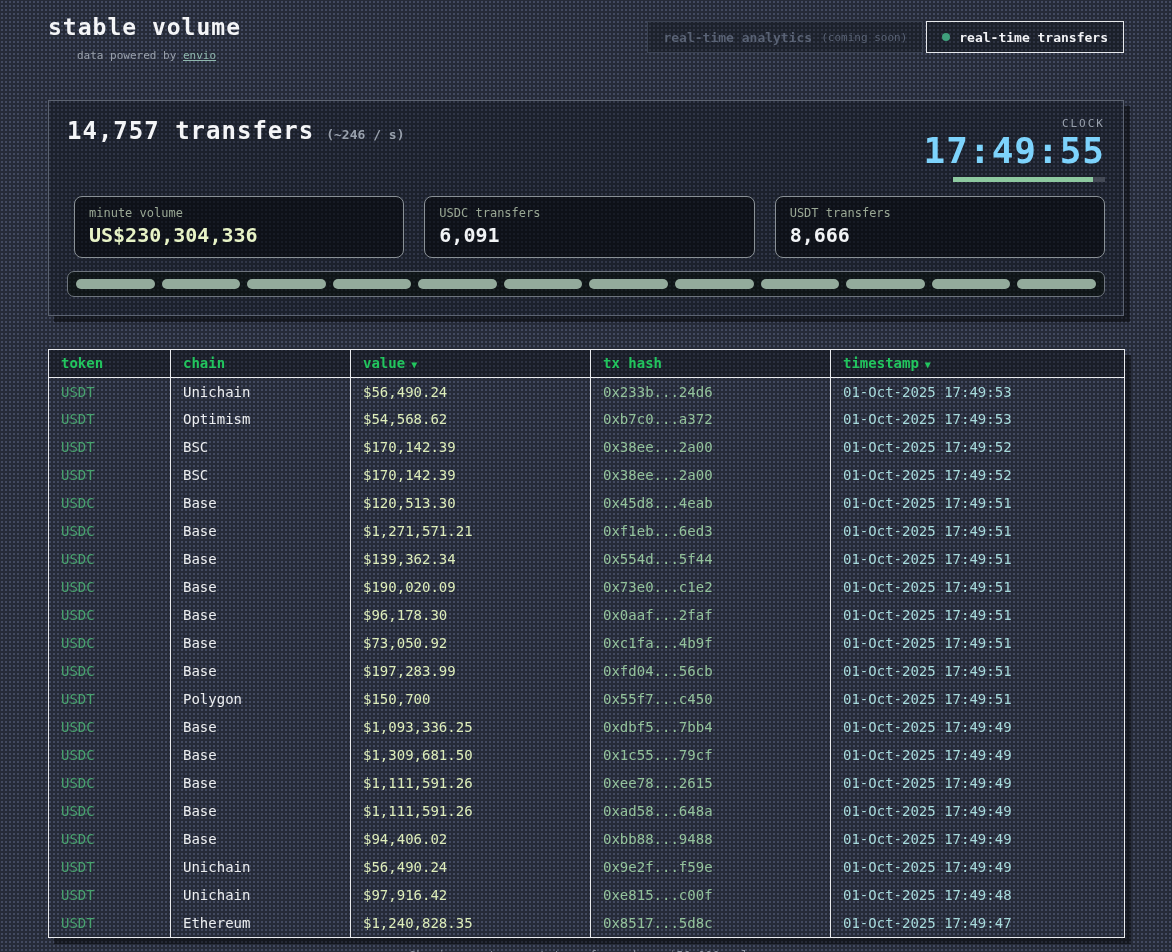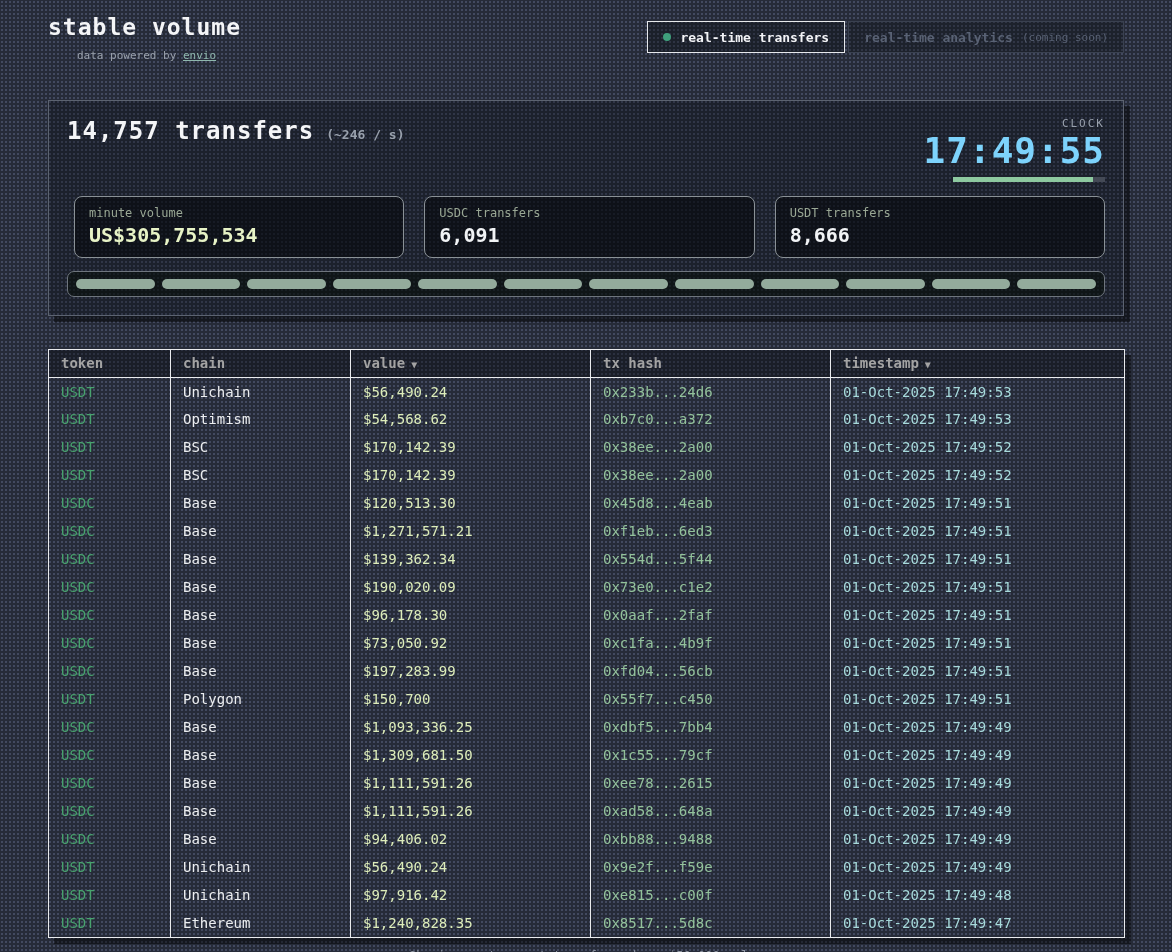--- a/index.html
+++ b/index.html
@@ -49,21 +49,21 @@
   .segments { border:1px solid #6e757d; border-radius:7px; background:rgba(6,12,7,0.55);
               padding:7px 8px; display:flex; gap:7px; }
   .segments .seg { flex:1; height:10px; border-radius:5px; background:#93ab9c; }
 
   
   table.tx { width:100%; border-collapse:collapse; border:1px solid #e9ebee;
              box-shadow:6px 6px 0 rgba(0,0,0,0.45); table-layout:fixed; }
   table.tx th, table.tx td { height:28px; padding:0 12px; font-size:14px; text-align:left;
              white-space:nowrap; overflow:hidden; border-left:1px solid #e9ebee; }
   table.tx th:first-child, table.tx td:first-child { border-left:none; }
-  table.tx thead th { font-weight:700; color:#a3a3a3; background:rgba(10,12,18,0.40);
+  table.tx thead th { font-weight:700; color:#22c55e; background:rgba(10,12,18,0.40);
              border-bottom:1px solid #e9ebee; }
   table.tx th .arrow { font-size:10px; margin-left:6px; }
   col.c-token { width:122px; } col.c-chain { width:180px; } col.c-value { width:240px; }
   col.c-hash { width:240px; } col.c-ts { width:294px; }
   td.token { color:#48a26e; }
   td.chain { color:#eceef0; }
   td.value { color:#ddedba; }
   td.hash { color:#93c29b; }
   td.ts { color:#a7dadb; }
 
@@ -75,27 +75,27 @@
 <div class="page">
 
   <div class="topbar">
     <div>
       <div class="title">stable volume</div>
       <div class="subtitle">
         <span>data powered by </span><a>envio</a>
       </div>
     </div>
     <div class="tabs" id="tabs">
+        <div class="tab disabled">
+          <span>real-time analytics</span>
+          <span class="suffix">(coming soon)</span>
+        </div>
         <div class="tab active">
           <span class="dot"></span>
           <span>real-time transfers</span>
-        </div>
-        <div class="tab disabled">
-          <span>real-time analytics</span>
-          <span class="suffix">(coming soon)</span>
         </div>
       </div>
   </div>
 
   <div class="panel">
     <div class="panel-top">
       <div>
         <div class="bigline">
           <span class="bignum">14,757 transfers</span>
           <span class="rate">(~246 / s)</span>
@@ -105,21 +105,21 @@
         <div class="clock-label">CLOCK</div>
         <div class="clock-time">17:49:55</div>
         <div class="clock-bar">
             <div class="fill" id="clock-fill" style="width: 92%;"></div>
           </div>
       </div>
     </div>
     <div class="cards" id="cards">
         <div class="card accent">
           <div class="card-label">minute volume</div>
-          <div class="card-value">US$305,755,534</div>
+          <div class="card-value">US$230,304,336</div>
         </div>
         <div class="card">
           <div class="card-label">USDC transfers</div>
           <div class="card-value">6,091</div>
         </div>
         <div class="card">
           <div class="card-label">USDT transfers</div>
           <div class="card-value">8,666</div>
         </div>
       </div>

